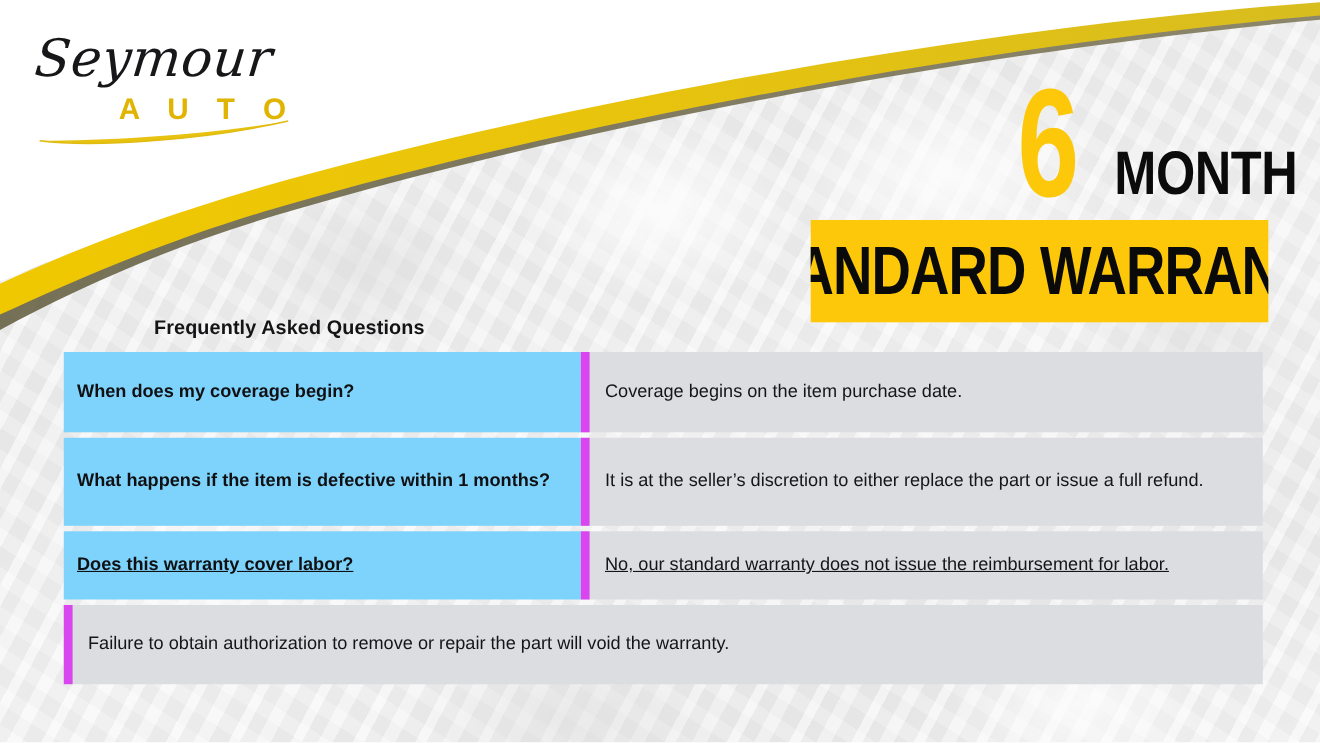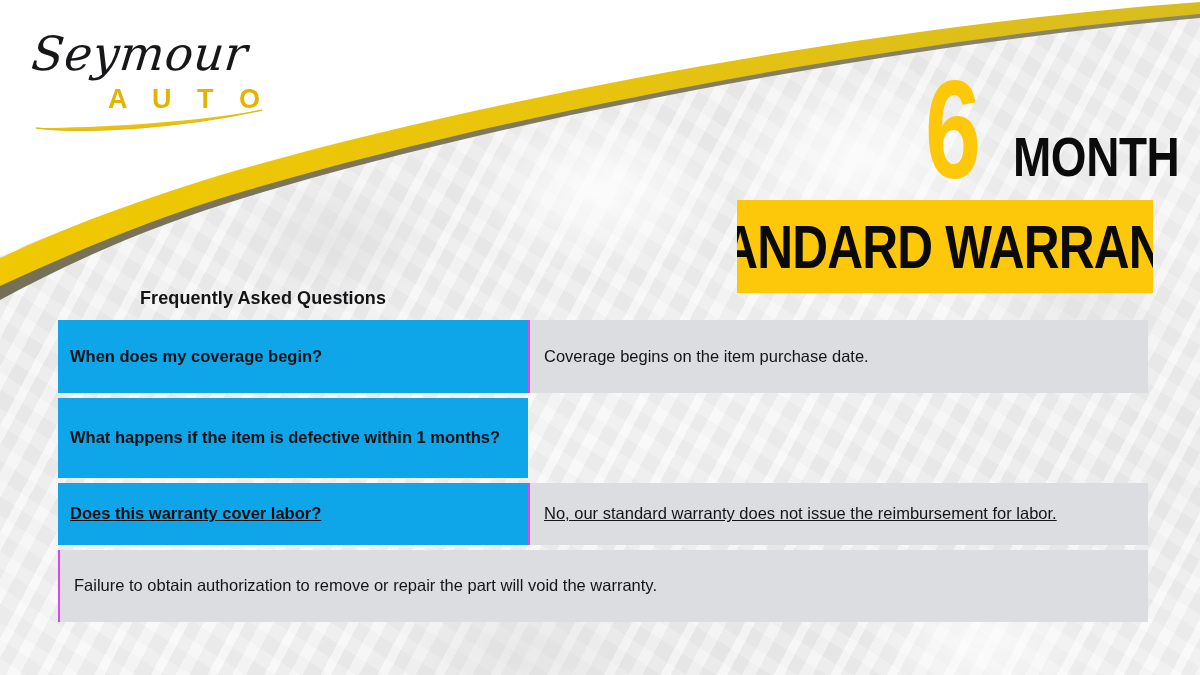--- a/index.html
+++ b/index.html
@@ -189,35 +189,35 @@
   }
   .faq-row {
     display: flex;
     margin-bottom: 5px;
   }
   .faq-row:last-child { margin-bottom: 0; }
 
   .faq-q {
     width: 470px;
     flex: 0 0 470px;
-    background: #0ea5e9;
+    background: #7dd3fc;
     padding: 14px 13px 14px 12px;
     box-sizing: border-box;
     font-family: "Liberation Sans", sans-serif;
     font-weight: 700;
     font-size: 16.5px;
     line-height: 1.30;
     color: #101012;
     display: flex;
     align-items: center;
   }
   .faq-a {
     flex: 1 1 auto;
     background: #dcdde1;
-    border-left: 2px solid #d946ef;
+    border-left: 8px solid #d946ef;
     padding: 14px 14px 14px 14px;
     box-sizing: border-box;
     font-family: "Liberation Sans", sans-serif;
     font-weight: 400;
     font-size: 16.5px;
     line-height: 1.32;
     color: #151517;
     text-align: justify;
     display: flex;
     align-items: center;
@@ -283,20 +283,21 @@
 
   <div class="faq-table">
 
     <div class="faq-row row-h1">
       <div class="faq-q">When does my coverage begin?</div>
       <div class="faq-a">Coverage begins on the item purchase date.</div>
     </div>
 
     <div class="faq-row row-h2">
       <div class="faq-q">What happens if the item is defective within 1 months?</div>
+      <div class="faq-a">It is at the seller’s discretion to either replace the part or issue a full refund.</div>
     </div>
 
     <div class="faq-row row-h3">
       <div class="faq-q">Does this warranty cover labor?</div>
       <div class="faq-a">No, our standard warranty does not issue the reimbursement for labor.</div>
     </div>
 
     <div class="faq-row row-h4">
       <div class="faq-a">Failure to obtain authorization to remove or repair the part will void the warranty.</div>
     </div>

